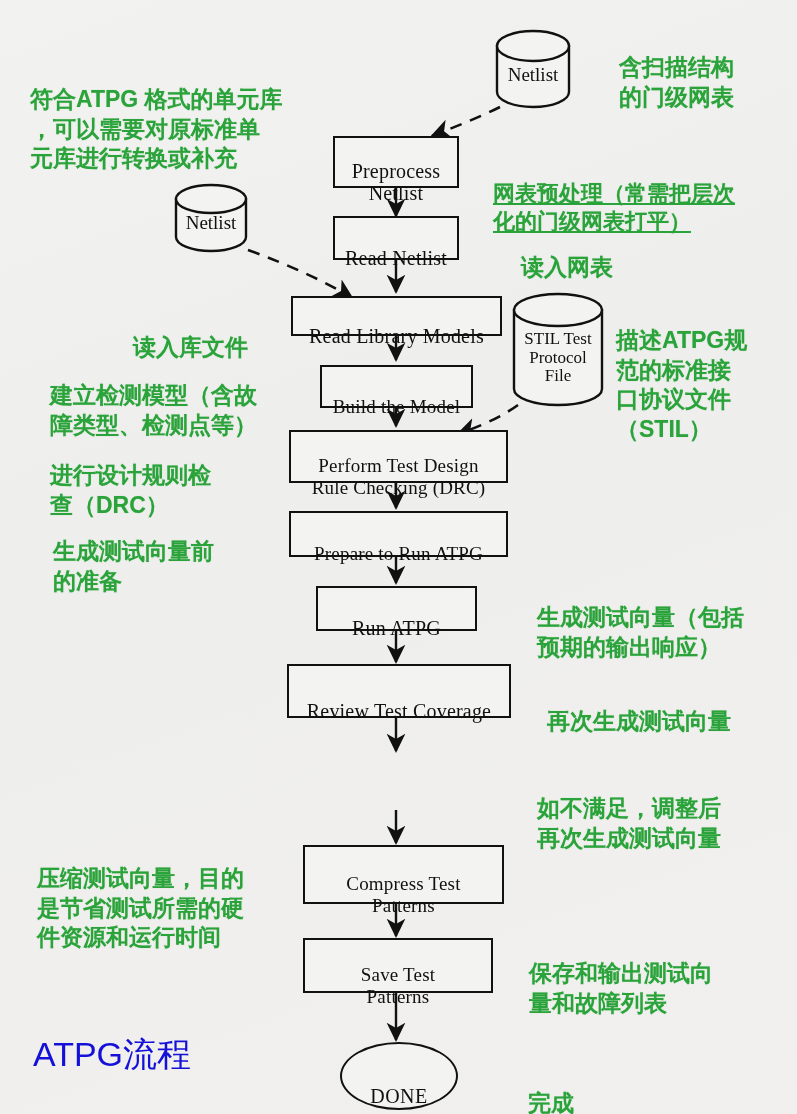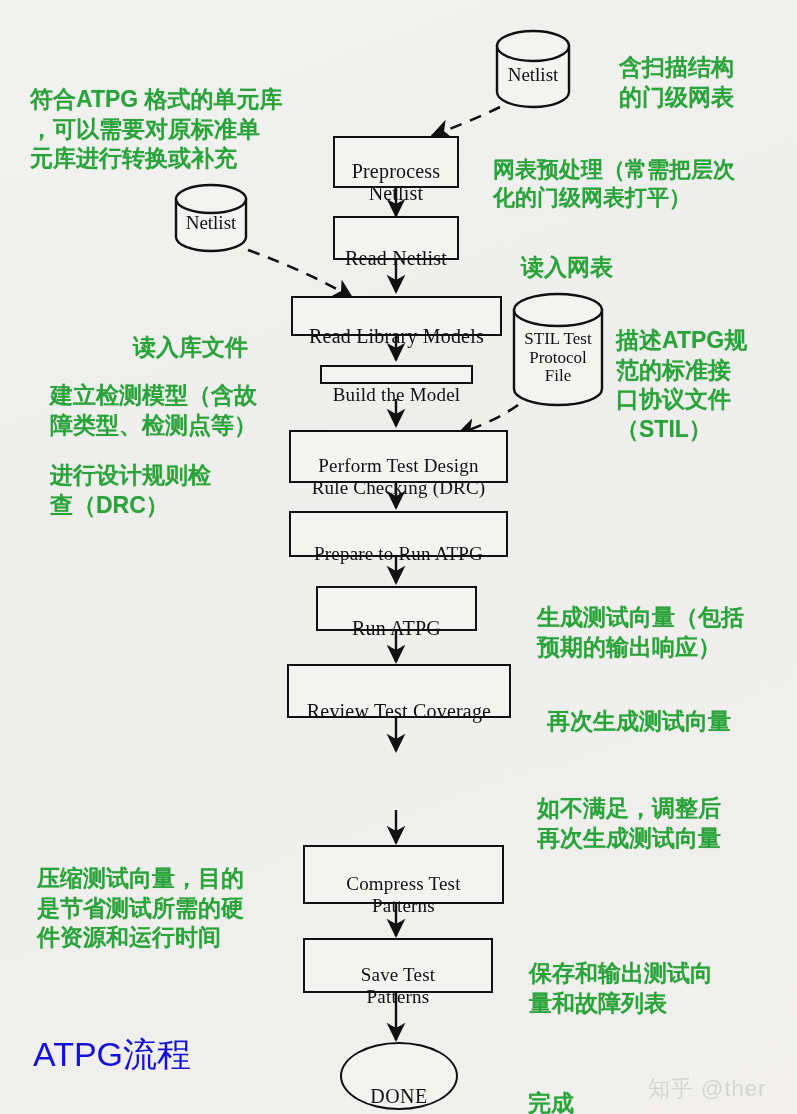--- a/index.html
+++ b/index.html
@@ -167,21 +167,21 @@
   </div>
 
   <div class="node" style="left:333px; top:216px; width:126px; height:44px; font-size:20px;">
     <span class="node-text">Read Netlist</span>
   </div>
 
   <div class="node" style="left:291px; top:296px; width:211px; height:40px; font-size:20px;">
     <span class="node-text">Read Library Models</span>
   </div>
 
-  <div class="node" style="left:320px; top:365px; width:153px; height:19px; font-size:19px;">
+  <div class="node" style="left:320px; top:365px; width:153px; height:43px; font-size:19px;">
     <span class="node-text">Build the Model</span>
   </div>
 
   <div class="node" style="left:289px; top:430px; width:219px; height:53px; font-size:19px;">
     <span class="node-text">Perform Test Design<br>Rule Checking (DRC)</span>
   </div>
 
   <div class="node" style="left:289px; top:511px; width:219px; height:46px; font-size:19px;">
     <span class="node-text">Prepare to Run ATPG</span>
   </div>
@@ -211,21 +211,21 @@
     <span>符合ATPG 格式的单元库
 ，可以需要对原标准单
 元库进行转换或补充</span>
   </div>
 
   <div class="anno" style="left:619px; top:24px; font-size:23px;">
     <span>含扫描结构
 的门级网表</span>
   </div>
 
-  <div class="anno" style="left:493px; top:128px; font-size:22px;">
+  <div class="anno" style="left:493px; top:152px; font-size:22px;text-decoration:underline;">
     <span>网表预处理（常需把层次
 化的门级网表打平）</span>
   </div>
 
   <div class="anno" style="left:521px; top:224px; font-size:23px;">
     <span>读入网表</span>
   </div>
 
   <div class="anno" style="left:133px; top:304px; font-size:23px;">
     <span>读入库文件</span>
@@ -241,20 +241,24 @@
   <div class="anno" style="left:50px; top:352px; font-size:23px;">
     <span>建立检测模型（含故
 障类型、检测点等）</span>
   </div>
 
   <div class="anno" style="left:50px; top:432px; font-size:23px;">
     <span>进行设计规则检
 查（DRC）</span>
   </div>
 
+  <div class="anno" style="left:53px; top:508px; font-size:23px;">
+    <span>生成测试向量前
+的准备</span>
+  </div>
 
   <div class="anno" style="left:537px; top:574px; font-size:23px;">
     <span>生成测试向量（包括
 预期的输出响应）</span>
   </div>
 
   <div class="anno" style="left:547px; top:678px; font-size:23px;">
     <span>再次生成测试向量</span>
   </div>
 
@@ -275,17 +279,14 @@
   </div>
 
   <div class="anno" style="left:528px; top:1060px; font-size:23px;">
     <span>完成</span>
   </div>
 
   <div class="title" style="left:33px; top:1032px;">
     <span>ATPG流程</span>
   </div>
 
-  <div class="watermark" style="left:648px; top:1074px;">
-    <span>知乎 @ther</span>
-  </div>
 
 </div>
 
 </body></html>

